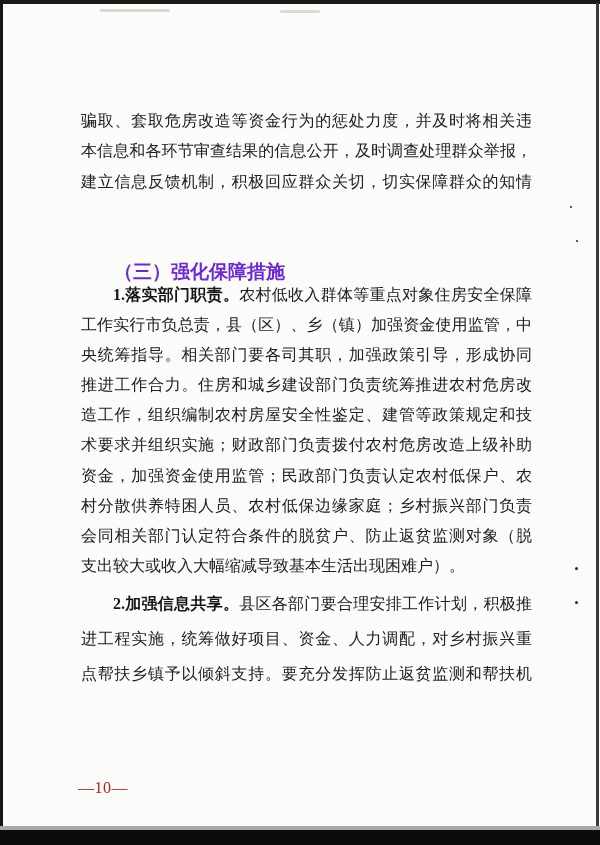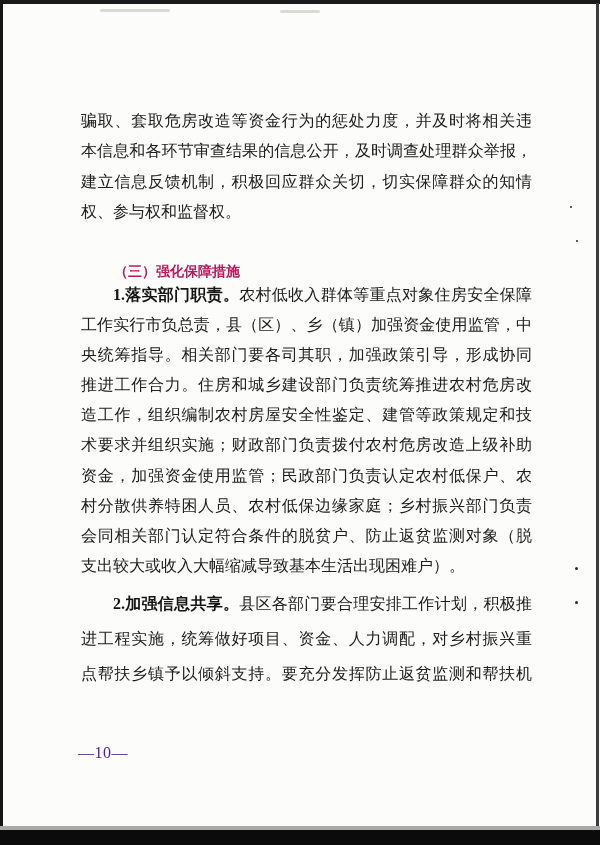--- a/index.html
+++ b/index.html
@@ -28,25 +28,25 @@
   .p2{top:586px;line-height:35px;}
   .line{
     text-align:justify;text-align-last:justify;
     height:inherit;white-space:normal;
   }
   .line.last{text-align:left;text-align-last:left;}
   .line.first{text-indent:32px;}
   .lead{font-weight:700;color:#151515;}
   .heading{
     position:absolute;left:0;top:257px;width:451px;height:30px;line-height:30px;
-    font-weight:700;color:#be185d;font-size:14px;text-indent:33px;
+    font-weight:700;color:#6d28d9;font-size:19px;text-indent:33px;
   }
   .pageno{
-    position:absolute;left:78px;top:744px;
-    font-size:16px;color:#4c1d95;letter-spacing:0.5px;
+    position:absolute;left:78px;top:779px;
+    font-size:16px;color:#b91c1c;letter-spacing:0.5px;
   }
 </style>
 </head>
 <body>
 
 <div class="page">
 
   <div class="edge-top"></div>
   <div class="edge-left"></div>
   <div class="edge-right"></div>
@@ -59,21 +59,20 @@
   <div class="speck" style="left:576px;top:240px;width:2px;height:2px;"></div>
   <div class="speck" style="left:575px;top:567px;width:3px;height:3px;"></div>
   <div class="speck" style="left:575px;top:601px;width:3px;height:3px;"></div>
 
   <div class="content">
 
     <div class="para p0">
       <div class="line">骗取、套取危房改造等资金行为的惩处力度，并及时将相关违</div>
       <div class="line">本信息和各环节审查结果的信息公开，及时调查处理群众举报，</div>
       <div class="line">建立信息反馈机制，积极回应群众关切，切实保障群众的知情</div>
-      <div class="line last">权、参与权和监督权。</div>
     </div>
 
     <div class="heading">（三）强化保障措施</div>
 
     <div class="para p1">
       <div class="line first"><span class="lead">1.落实部门职责。</span><span>农村低收入群体等重点对象住房安全保障</span></div>
       <div class="line">工作实行市负总责，县（区）、乡（镇）加强资金使用监管，中</div>
       <div class="line">央统筹指导。相关部门要各司其职，加强政策引导，形成协同</div>
       <div class="line">推进工作合力。住房和城乡建设部门负责统筹推进农村危房改</div>
       <div class="line">造工作，组织编制农村房屋安全性鉴定、建管等政策规定和技</div>

